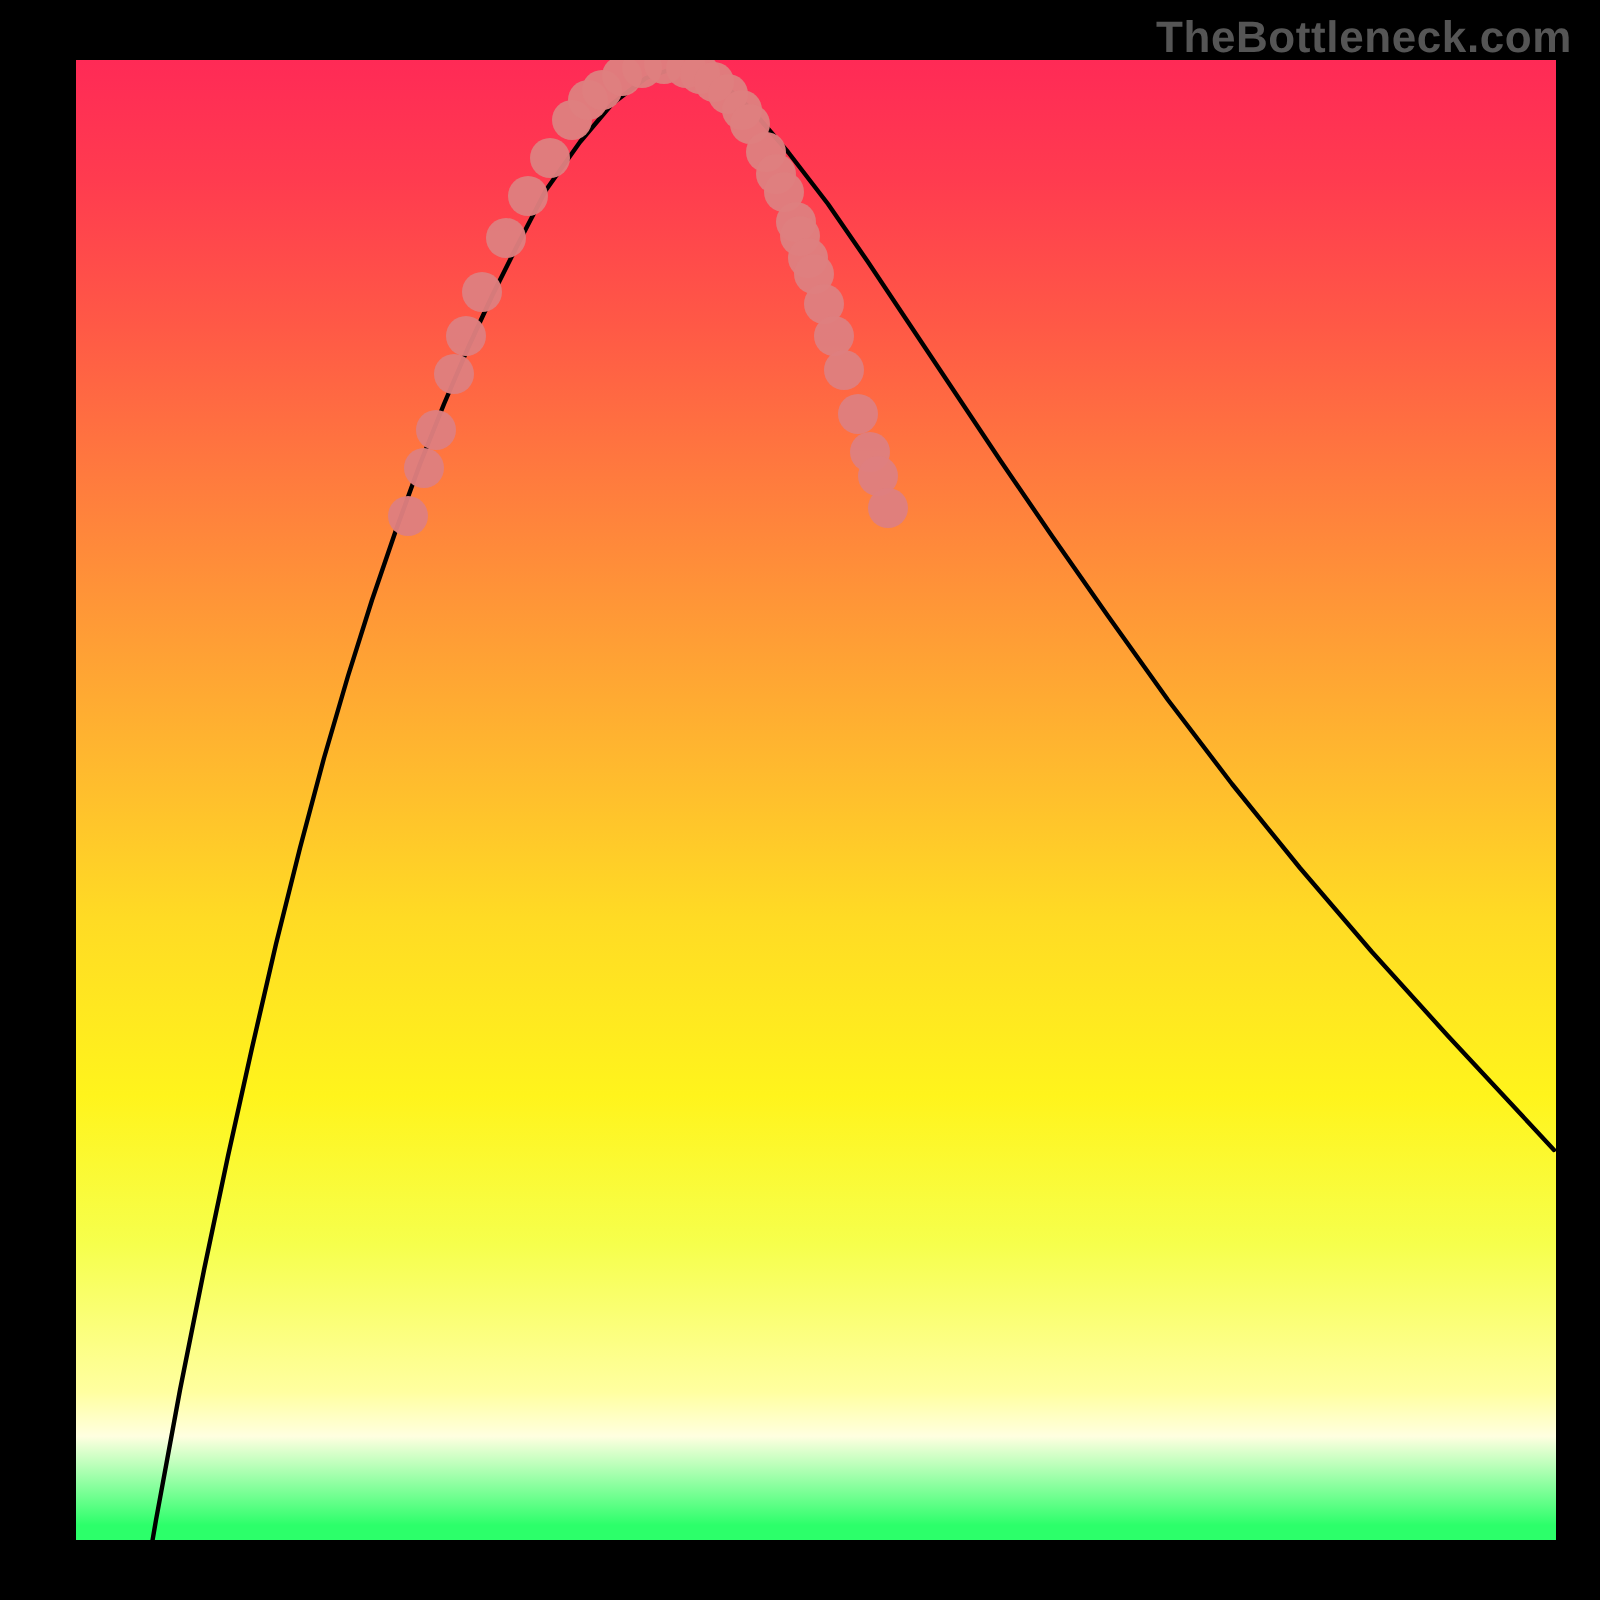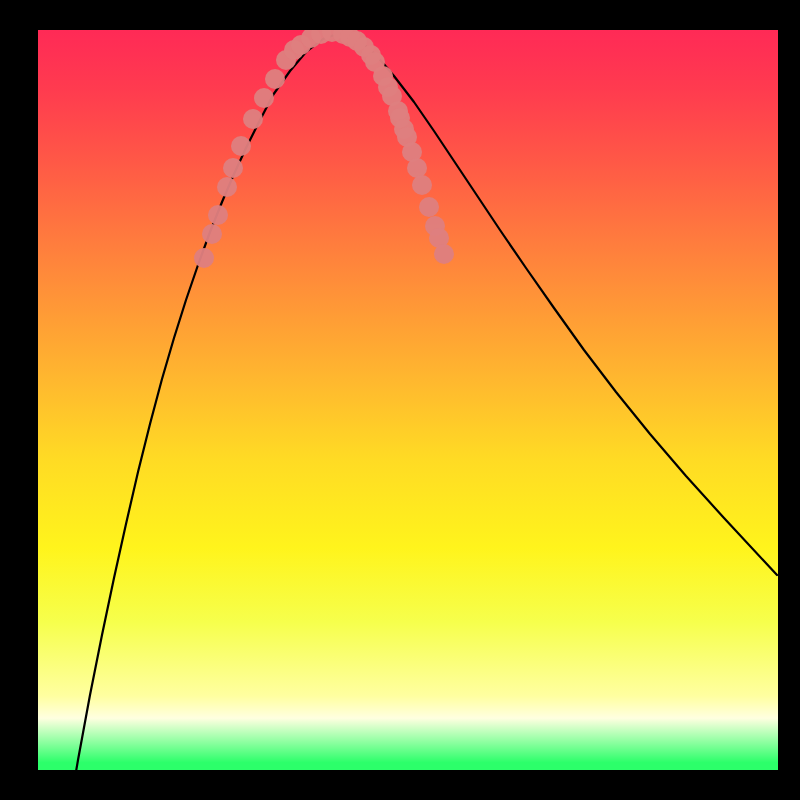--- a/index.html
+++ b/index.html
@@ -74,20 +74,21 @@
   .dots .dot {
     fill: #df7f7f;
     fill-opacity: 0.96;
   }
 </style>
 </head>
 <body>
 
 <div class="stage">
 
+  <div class="watermark">TheBottleneck.com</div>
 
   <div class="plot-area">
     <div class="gradient-bg"></div>
 
     <svg class="curve" viewBox="0 0 740 740" preserveAspectRatio="none">
       <path id="curve-path" class="curve-path" d="M28.0 800.0 L40.0 730.0 L52.0 665.0 L64.0 605.0 L76.0 548.0 L88.0 494.0 L100.0 442.0 L112.0 394.0 L124.0 349.0 L136.0 308.0 L148.0 270.0 L160.0 235.0 L172.0 202.0 L184.0 172.0 L196.0 144.0 L208.0 118.0 L220.0 94.0 L235.0 65.0 L252.0 41.0 L268.0 22.0 L285.0 9.0 L302.0 3.0 L320.0 9.0 L338.0 25.0 L356.0 46.0 L376.0 72.0 L396.0 101.0 L416.0 131.0 L438.0 164.0 L462.0 200.0 L488.0 238.0 L516.0 278.0 L546.0 320.0 L578.0 362.0 L612.0 404.0 L648.0 446.0 L686.0 488.0 L726.0 531.0 L739.0 545.0"></path>
       <g id="dots-group" class="dots">
           <circle class="dot" cx="166" cy="228" r="10"></circle>
           <circle class="dot" cx="174" cy="204" r="10"></circle>
           <circle class="dot" cx="180" cy="185" r="10"></circle>

